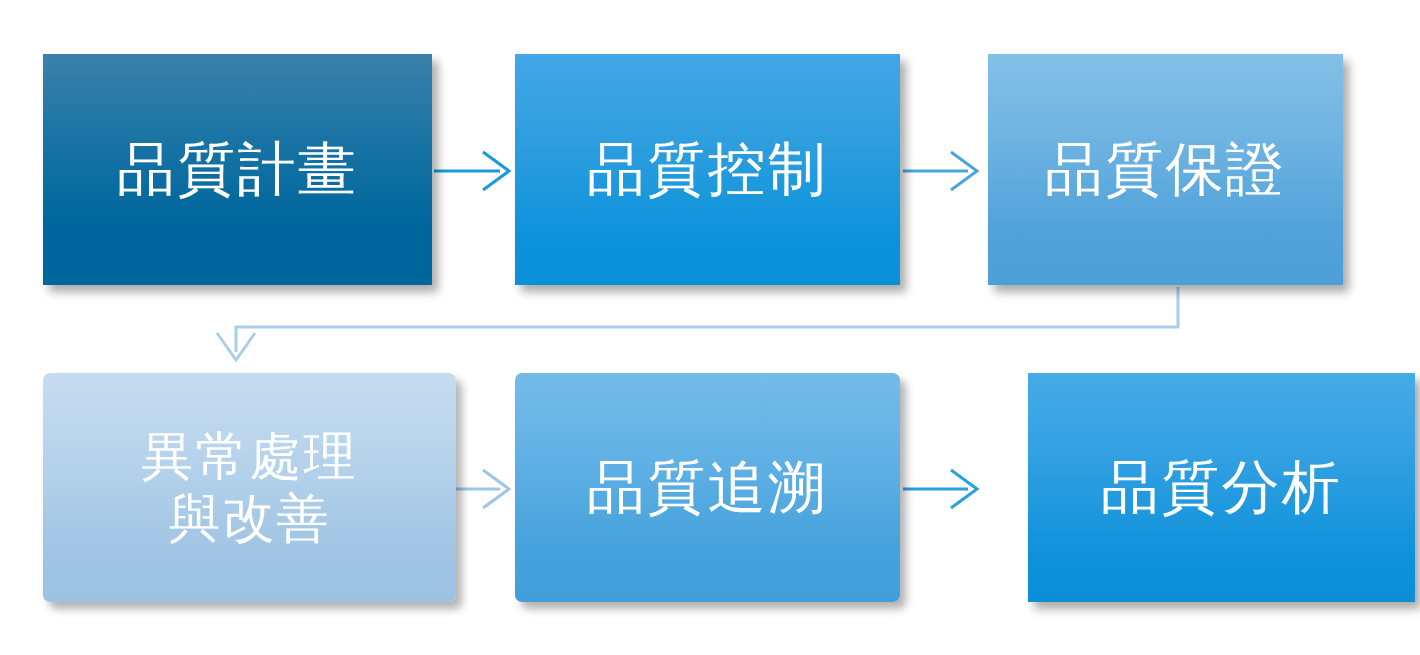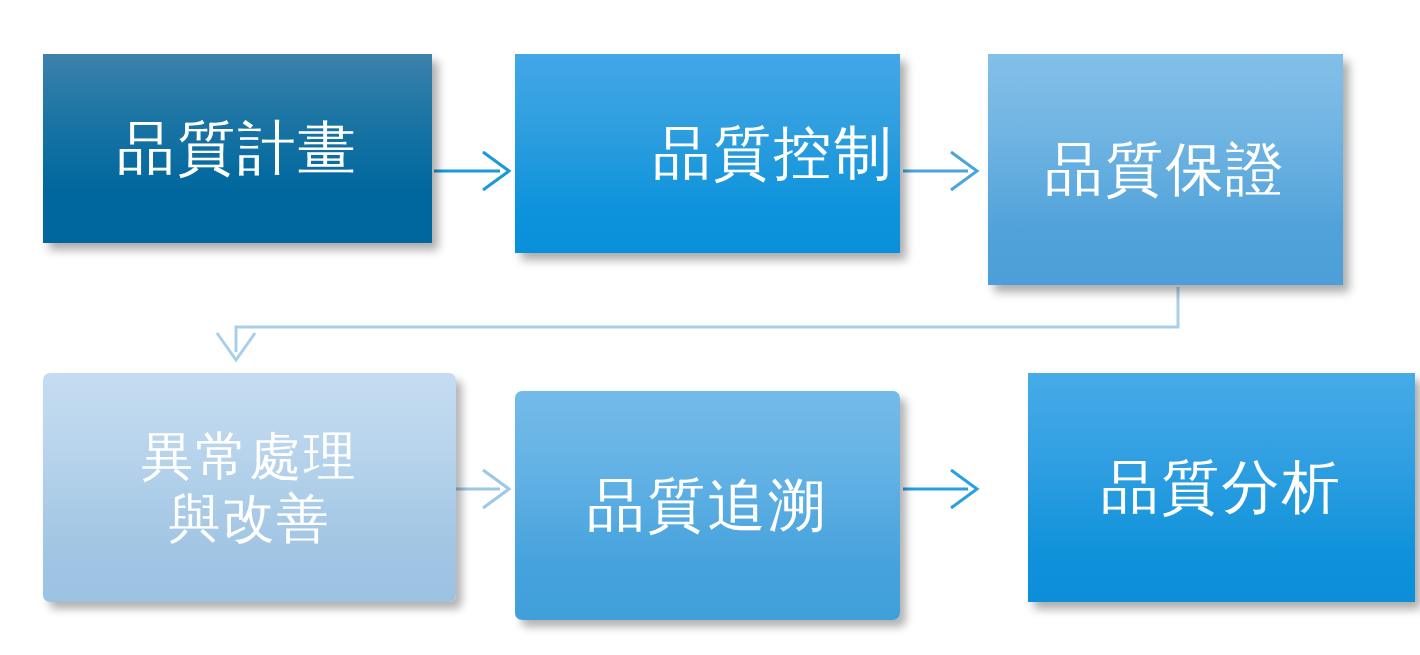--- a/index.html
+++ b/index.html
@@ -39,31 +39,30 @@
 
   .node .node-label {
     display: block;
     width: 100%;
     padding: 0 6px;
     font-weight: 400;
   }
 
   
   #node-quality-plan {
-    left: 43px;  top: 54px;  width: 389px; height: 189px;
+    left: 43px;  top: 54px;  width: 389px; height: 231px;
     background: linear-gradient(180deg, #3c81ab 0%, #1b75a4 34%, #00679e 72%, #00679e 100%);
     box-shadow: 6px 7px 9px rgba(0,0,0,0.33);
     font-size: 58px;
   }
   #node-quality-control {
-    left: 515px; top: 54px;  width: 385px; height: 199px;
+    left: 515px; top: 54px;  width: 385px; height: 231px;
     background: linear-gradient(180deg, #43a7e8 0%, #2e9ede 38%, #0d93dc 78%, #0a90d9 100%);
     box-shadow: 6px 7px 9px rgba(0,0,0,0.33);
     font-size: 58px;
-    text-align: right;
   }
   #node-quality-assurance {
     left: 988px; top: 54px;  width: 355px; height: 231px;
     background: linear-gradient(180deg, #84c0e8 0%, #6fb4e2 36%, #51a2da 76%, #4c9fd8 100%);
     box-shadow: 6px 7px 9px rgba(0,0,0,0.33);
     font-size: 58px;
   }
 
   
   #node-exception-handling {
@@ -72,21 +71,20 @@
     box-shadow: 6px 7px 9px rgba(0,0,0,0.30);
     border-radius: 7px;
     font-size: 52px;
   }
   #node-quality-trace {
     left: 515px; top: 373px; width: 385px; height: 229px;
     background: linear-gradient(180deg, #74bbe9 0%, #63b2e5 34%, #46a2dc 76%, #409fda 100%);
     box-shadow: 6px 7px 9px rgba(0,0,0,0.30);
     border-radius: 7px;
     font-size: 58px;
-    margin-top: 18px;
   }
   #node-quality-analysis {
     left: 988px; top: 373px; width: 387px; height: 229px;
     background: linear-gradient(180deg, #46abe8 0%, #32a0e2 36%, #1092da 78%, #0c8fd8 100%);
     box-shadow: 6px 7px 9px rgba(0,0,0,0.33);
     font-size: 58px;
     margin-left: 40px;
   }
 
   #connectors {

